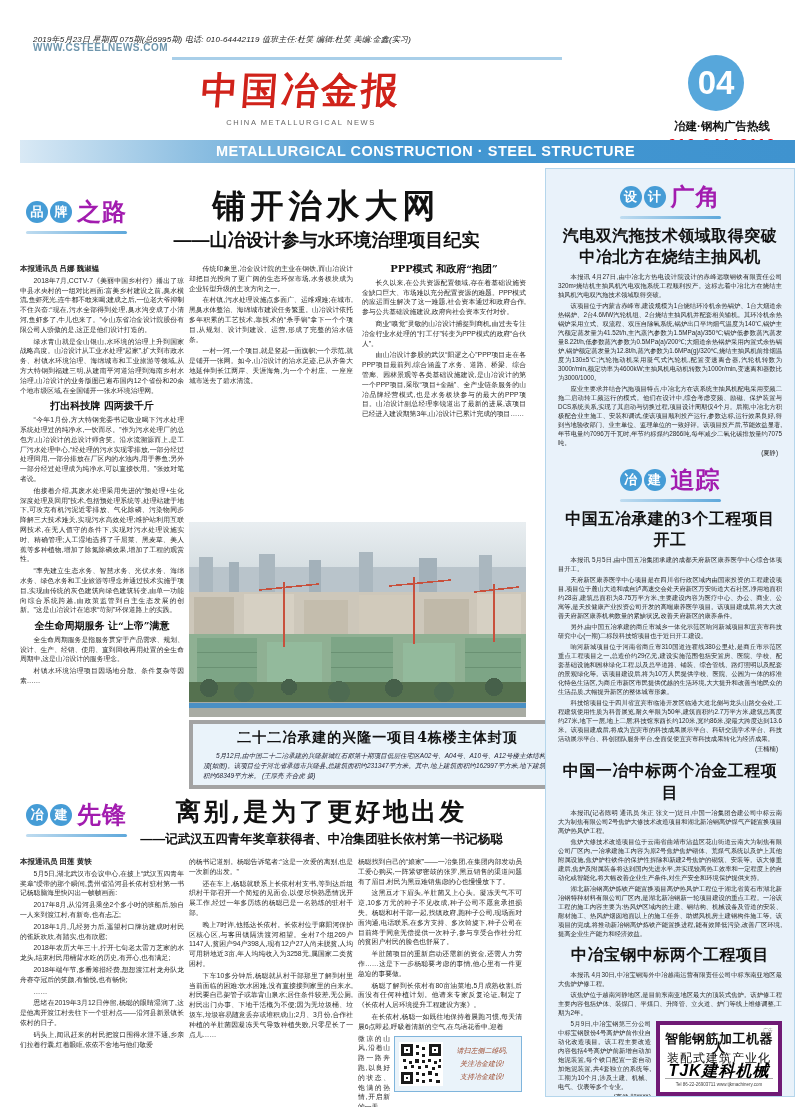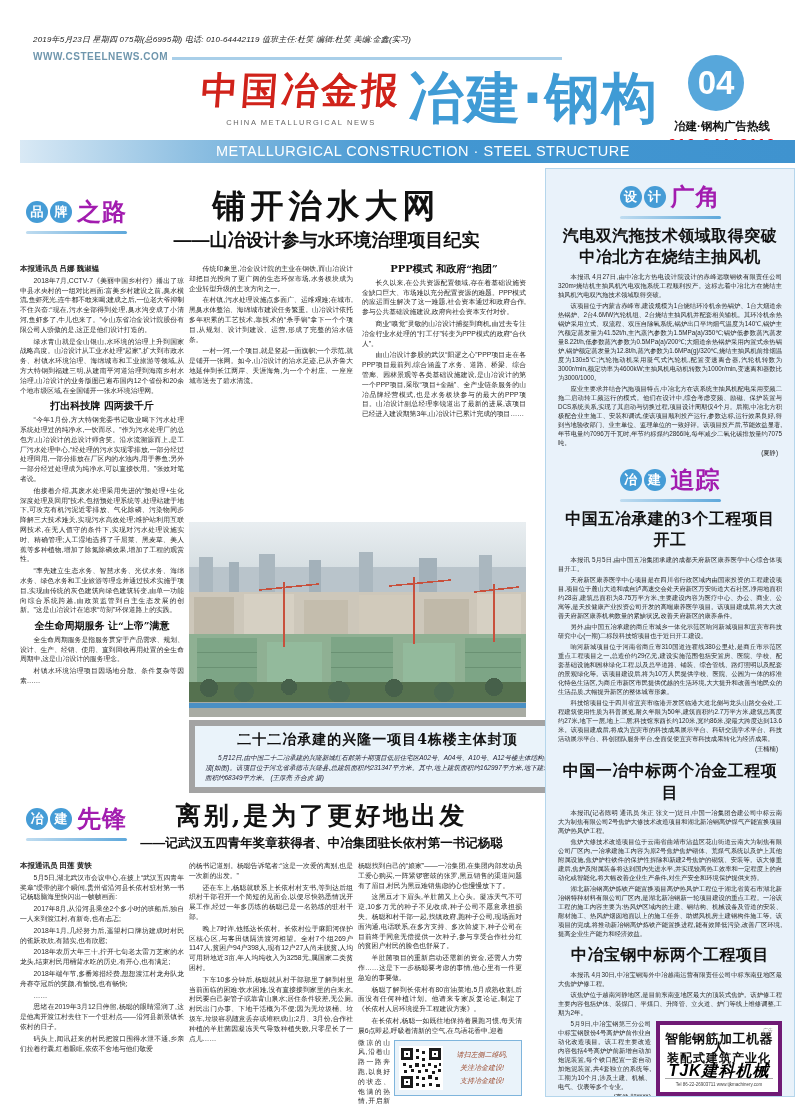--- a/index.html
+++ b/index.html
@@ -1,37 +1,37 @@
 <!DOCTYPE html>
 <html><head>
 <meta charset="utf-8">
 <style>
   html,body{margin:0;padding:0;background:#ffffff;}
   #page{position:relative;width:800px;height:1107px;background:#ffffff;overflow:hidden;
         font-family:"Liberation Sans",sans-serif;color:#222;}
   
   .dateline{position:absolute;left:33px;top:34px;font-size:8px;color:#222;letter-spacing:.2px;font-style:italic;}
-  .website{position:absolute;left:33px;top:51px;font-size:10px;font-weight:bold;color:#6f96ad;letter-spacing:.5px;text-align:right;}
+  .website{position:absolute;left:33px;top:42px;font-size:10px;font-weight:bold;color:#6f96ad;letter-spacing:.5px;text-align:right;}
   .head-rule{position:absolute;left:172px;top:57px;width:390px;height:3px;background:#a9cfe9;}
   .brand{position:absolute;left:196px;top:66px;width:210px;text-align:center;}
   .brand-cn{font-family:"DejaVu Serif","Liberation Serif",serif;font-weight:bold;color:#d0221a;
             font-size:37px;letter-spacing:3px;transform:skewX(-4deg);}
   .brand-en{font-size:7.5px;color:#666;letter-spacing:1.6px;margin-top:2px;}
   .section-title{position:absolute;left:408px;top:62px;font-size:55px;font-weight:bold;color:#3f9bd5;
             letter-spacing:2px;font-family:"DejaVu Sans","Liberation Sans",sans-serif;}
   .page-circle{position:absolute;left:688px;top:55px;width:56px;height:56px;border-radius:50%;
             background:#57a7db;color:#fff;font-size:33px;font-weight:bold;display:flex;
             align-items:center;justify-content:center;}
   .hotline-label{position:absolute;left:648px;top:119px;width:148px;text-align:center;
             font-size:11.5px;font-weight:bold;color:#111;}
   .hotline-number{position:absolute;left:648px;top:135px;width:148px;text-align:center;
             font-size:15px;font-weight:bold;color:#e8000d;letter-spacing:1px;}
   .banner{position:absolute;left:20px;top:140px;width:775px;height:23px;line-height:23px;
             background:linear-gradient(to right,#d9e9f5,#8fc0e2 22%,#4397d2 48%,#3f93cf);
-            color:#fff;font-size:14.5px;font-weight:normal;letter-spacing:.5px;padding-left:196px;
+            color:#fff;font-size:14.5px;font-weight:bold;letter-spacing:.5px;padding-left:196px;
             box-sizing:border-box;}
   
   .badge-wrap{display:inline-block;text-align:center;}
   .badge{display:flex;align-items:center;}
   .badge .bc{width:22px;height:22px;border-radius:50%;background:#459cd6;color:#fff;font-size:13px;
             font-weight:bold;display:flex;align-items:center;justify-content:center;margin-right:2px;}
   .badge .bt{font-size:24px;font-weight:bold;color:#a21caf;margin-left:3px;letter-spacing:1px;}
   .badge-line{height:3px;background:linear-gradient(to right,#bfdcf0,#5ea8db);margin-top:3px;border-radius:2px;}
   
   .main-left{position:absolute;left:20px;top:168px;width:518px;}
@@ -43,21 +43,21 @@
   .cols{display:flex;gap:5px;}
   .col{width:164px;font-size:6.8px;line-height:9.8px;text-align:justify;color:#2a2a2a;overflow:hidden;}
   .col p{margin:0 0 2px;text-indent:2em;}
   .byline{font-size:7.5px;font-weight:bold;margin:2px 0 5px;text-indent:0!important;}
   .colhead{font-size:10px;font-weight:bold;text-align:center;margin:6px 0 4px;
             font-family:"DejaVu Serif","Liberation Serif",serif;color:#111;}
   .a1-col1{height:523px;}
   .a1-right{width:345px;display:flex;flex-direction:column;}
   .a1-right-cols{display:flex;gap:9px;height:258px;overflow:hidden;}
   .photo{width:337px;height:195px;overflow:hidden;background:#dfe6ea;}
-  .caption-box{width:377px;box-sizing:border-box;border:6px solid #a3a3a3;background:#eaf3fa;
+  .caption-box{width:377px;box-sizing:border-box;border:4px solid #a3a3a3;background:#eaf3fa;
             margin-top:3px;padding:5px 10px 4px;}
   .caption-title{font-family:"DejaVu Serif","Liberation Serif",serif;font-weight:bold;font-size:14px;
             text-align:center;color:#111;letter-spacing:1px;}
   .caption-text{font-size:6.5px;line-height:10px;font-style:italic;color:#223;text-align:justify;
             margin-top:4px;text-indent:2em;}
   .caption-credit{font-style:italic;white-space:nowrap;}
   
   .a2{margin-top:6px;}
   .a2-head{position:relative;height:62px;}
   .a2-badge{position:absolute;left:6px;top:4px;}
@@ -75,37 +75,36 @@
   .sb-badge-row{display:flex;justify-content:center;margin:2px 0 4px;}
   .sb-title{font-family:"DejaVu Serif","Liberation Serif",serif;font-weight:bold;color:#111;
             text-align:center;font-size:16px;line-height:1.32;margin:6px 0 5px;letter-spacing:.5px;}
   .sb-body{font-size:6.3px;line-height:9px;text-align:justify;color:#2a2a2a;}
   .sb-body p{margin:0 0 2px;text-indent:2em;}
   .sb-sig{text-align:right;font-size:6.3px;padding-right:4px;margin:1px 0 6px;}
   .ad-box{float:right;width:126px;box-sizing:border-box;border:4px solid #701a75;background:#fff;
             margin:2px 0 2px 5px;padding:2px 5px 3px;text-align:center;}
   .ad-label{font-size:5px;color:#999;text-align:right;line-height:6px;}
   .ad-line1{font-size:13px;font-weight:bold;color:#111;letter-spacing:.5px;margin-top:1px;}
-  .ad-line2{font-size:12px;font-weight:bold;color:#111;letter-spacing:1px;margin-top:2px;}
+  .ad-line2{font-size:12px;font-weight:normal;color:#111;letter-spacing:1px;margin-top:2px;}
   .ad-brand{font-size:16px;font-weight:900;font-style:italic;color:#000;letter-spacing:1px;margin-top:3px;}
   .ad-contact{font-size:4.5px;color:#444;border-top:1px solid #aaa;margin-top:3px;padding-top:1px;}
 </style>
 </head>
 <body>
 
 <div id="page">
 
   <div class="dateline">2019年5月23日 星期四 075期(总6995期) 电话: 010-64442119 值班主任:杜笑 编辑:杜笑 美编:金鑫(实习)</div>
   <div class="website">WWW.CSTEELNEWS.COM</div>
   <div class="head-rule"></div>
   <div class="brand">
     <div class="brand-cn">中国冶金报</div>
     <div class="brand-en">CHINA METALLURGICAL NEWS</div>
   </div>
-  <div class="section-title">冶建·钢构</div>
   <div class="page-circle">04</div>
   <div class="hotline-label">冶建·钢构广告热线</div>
   <div class="hotline-number">010-64442119</div>
   <div class="banner">METALLURGICAL CONSTRUCTION · STEEL STRUCTURE</div>
 
   <div class="main-left">
 
     <div>
       <div class="a1-head">
         <div class="a1-badge badge-wrap">

